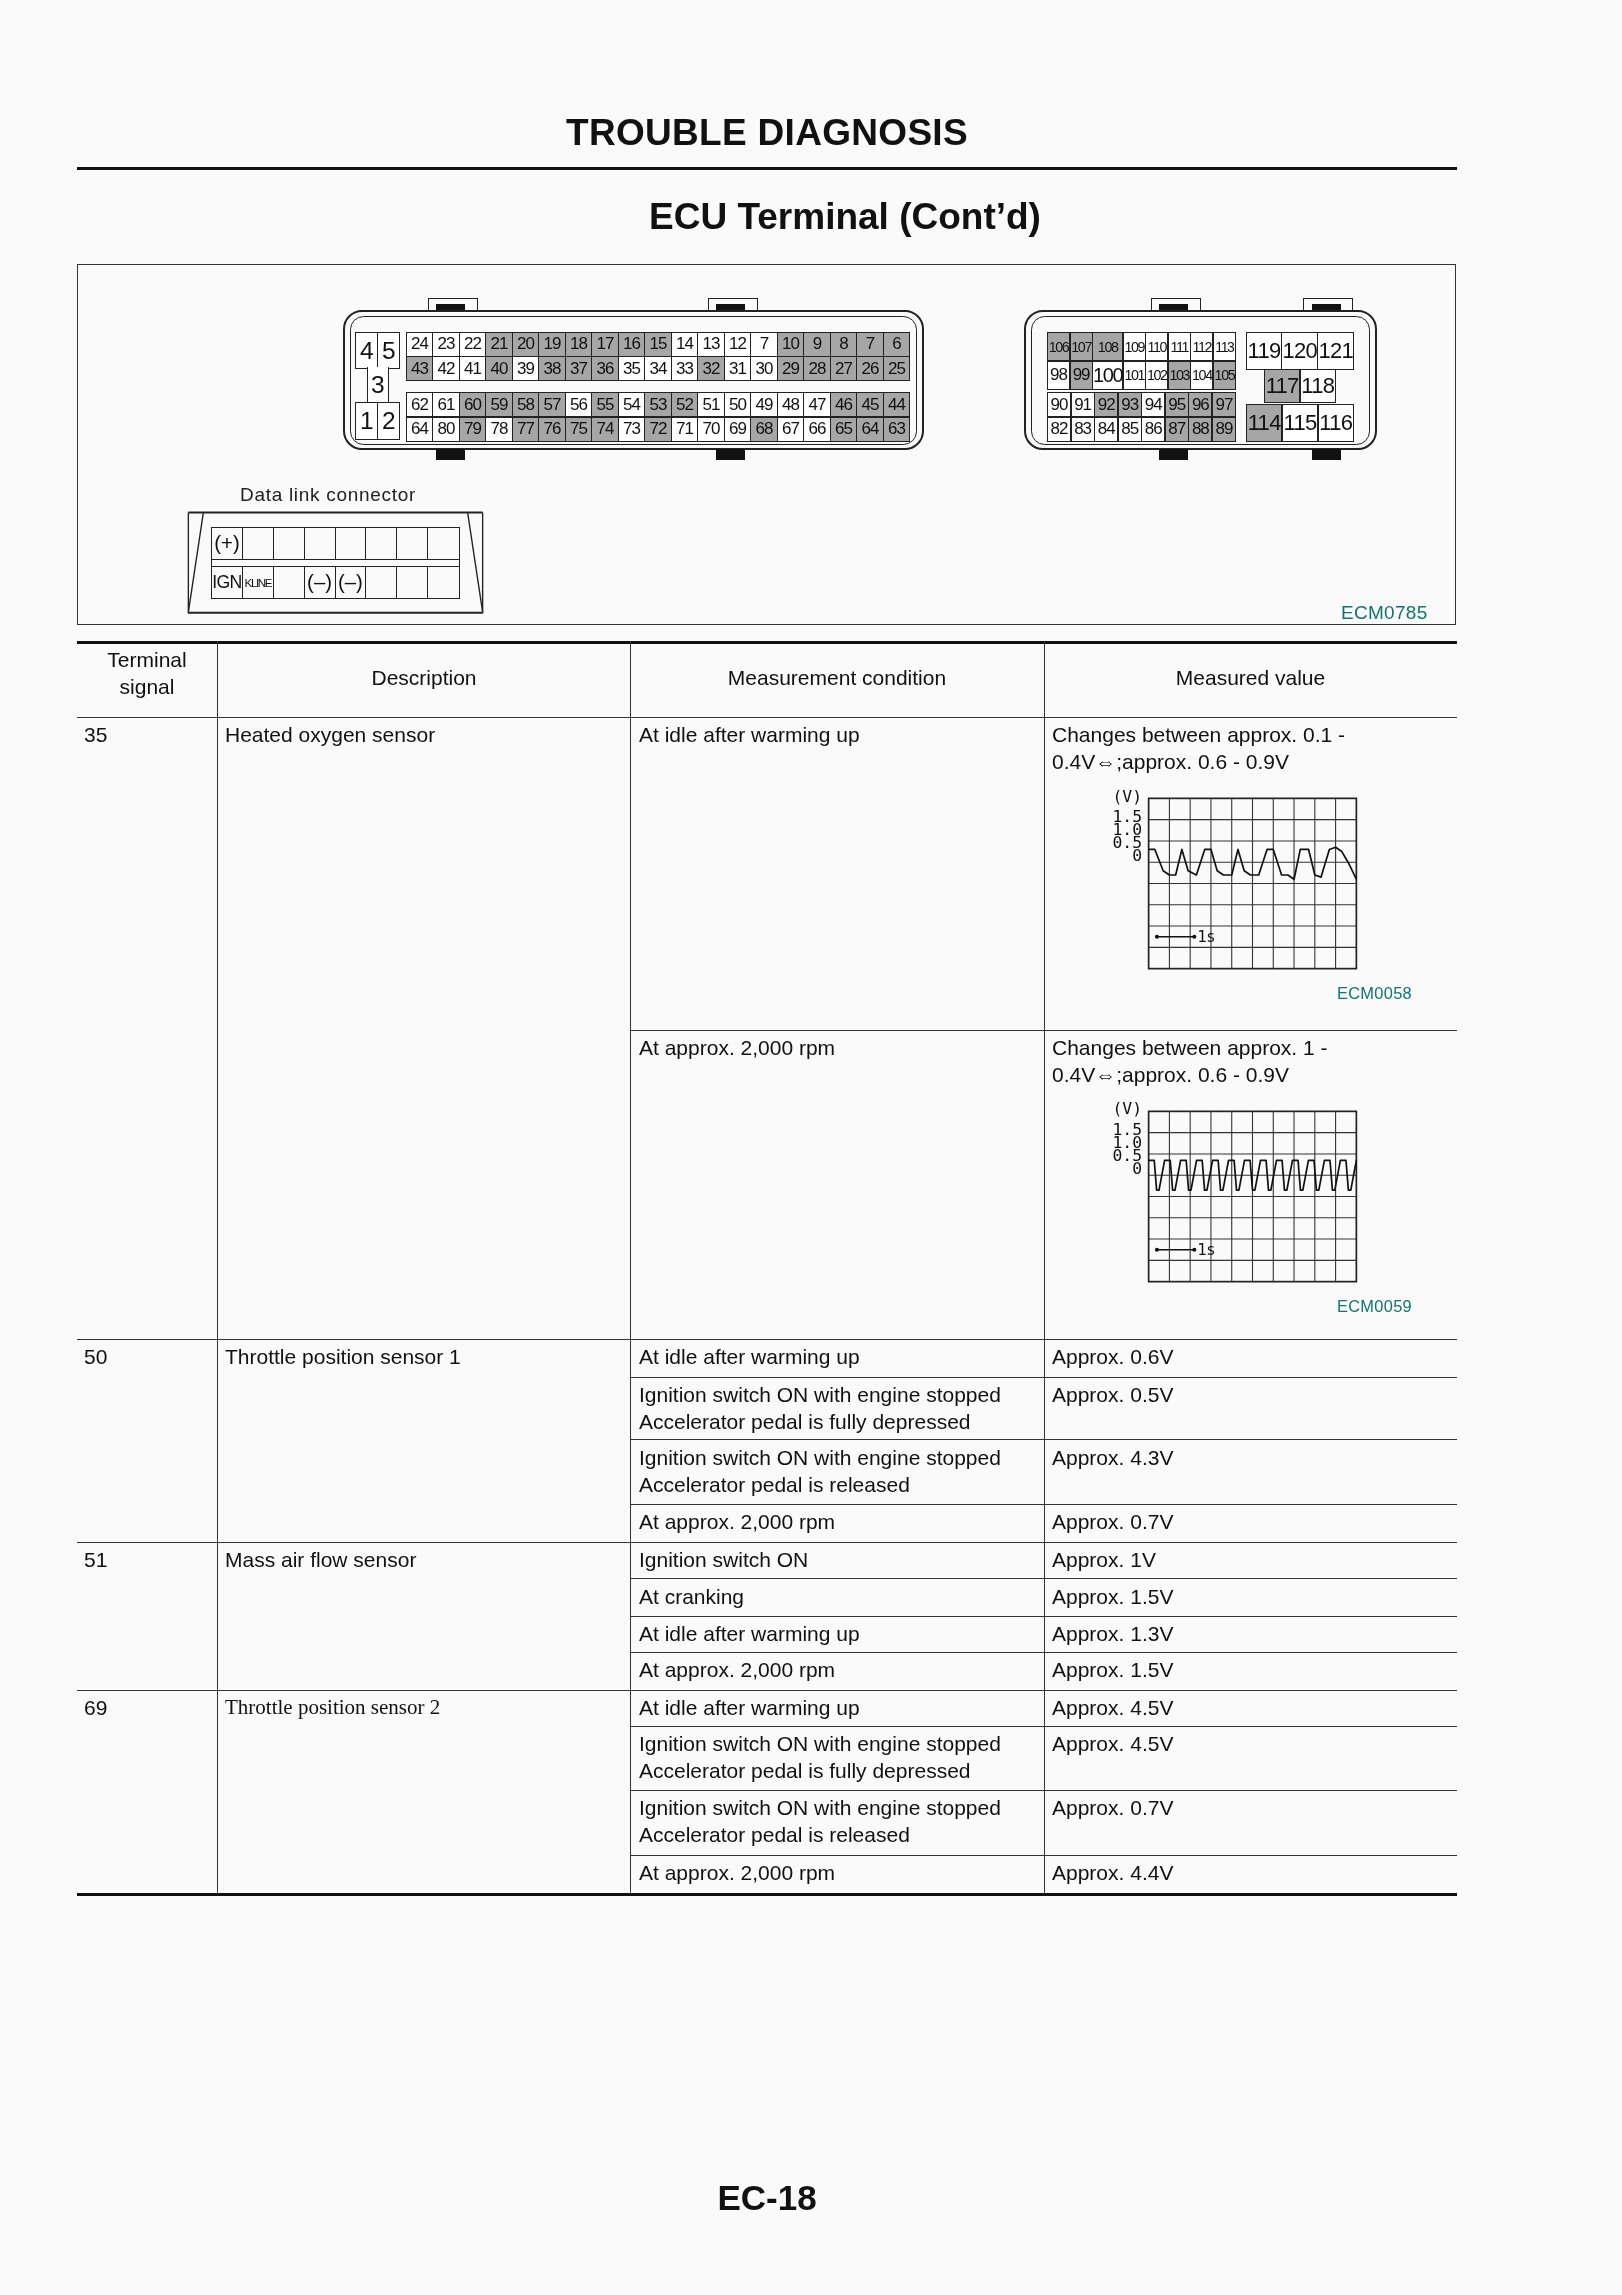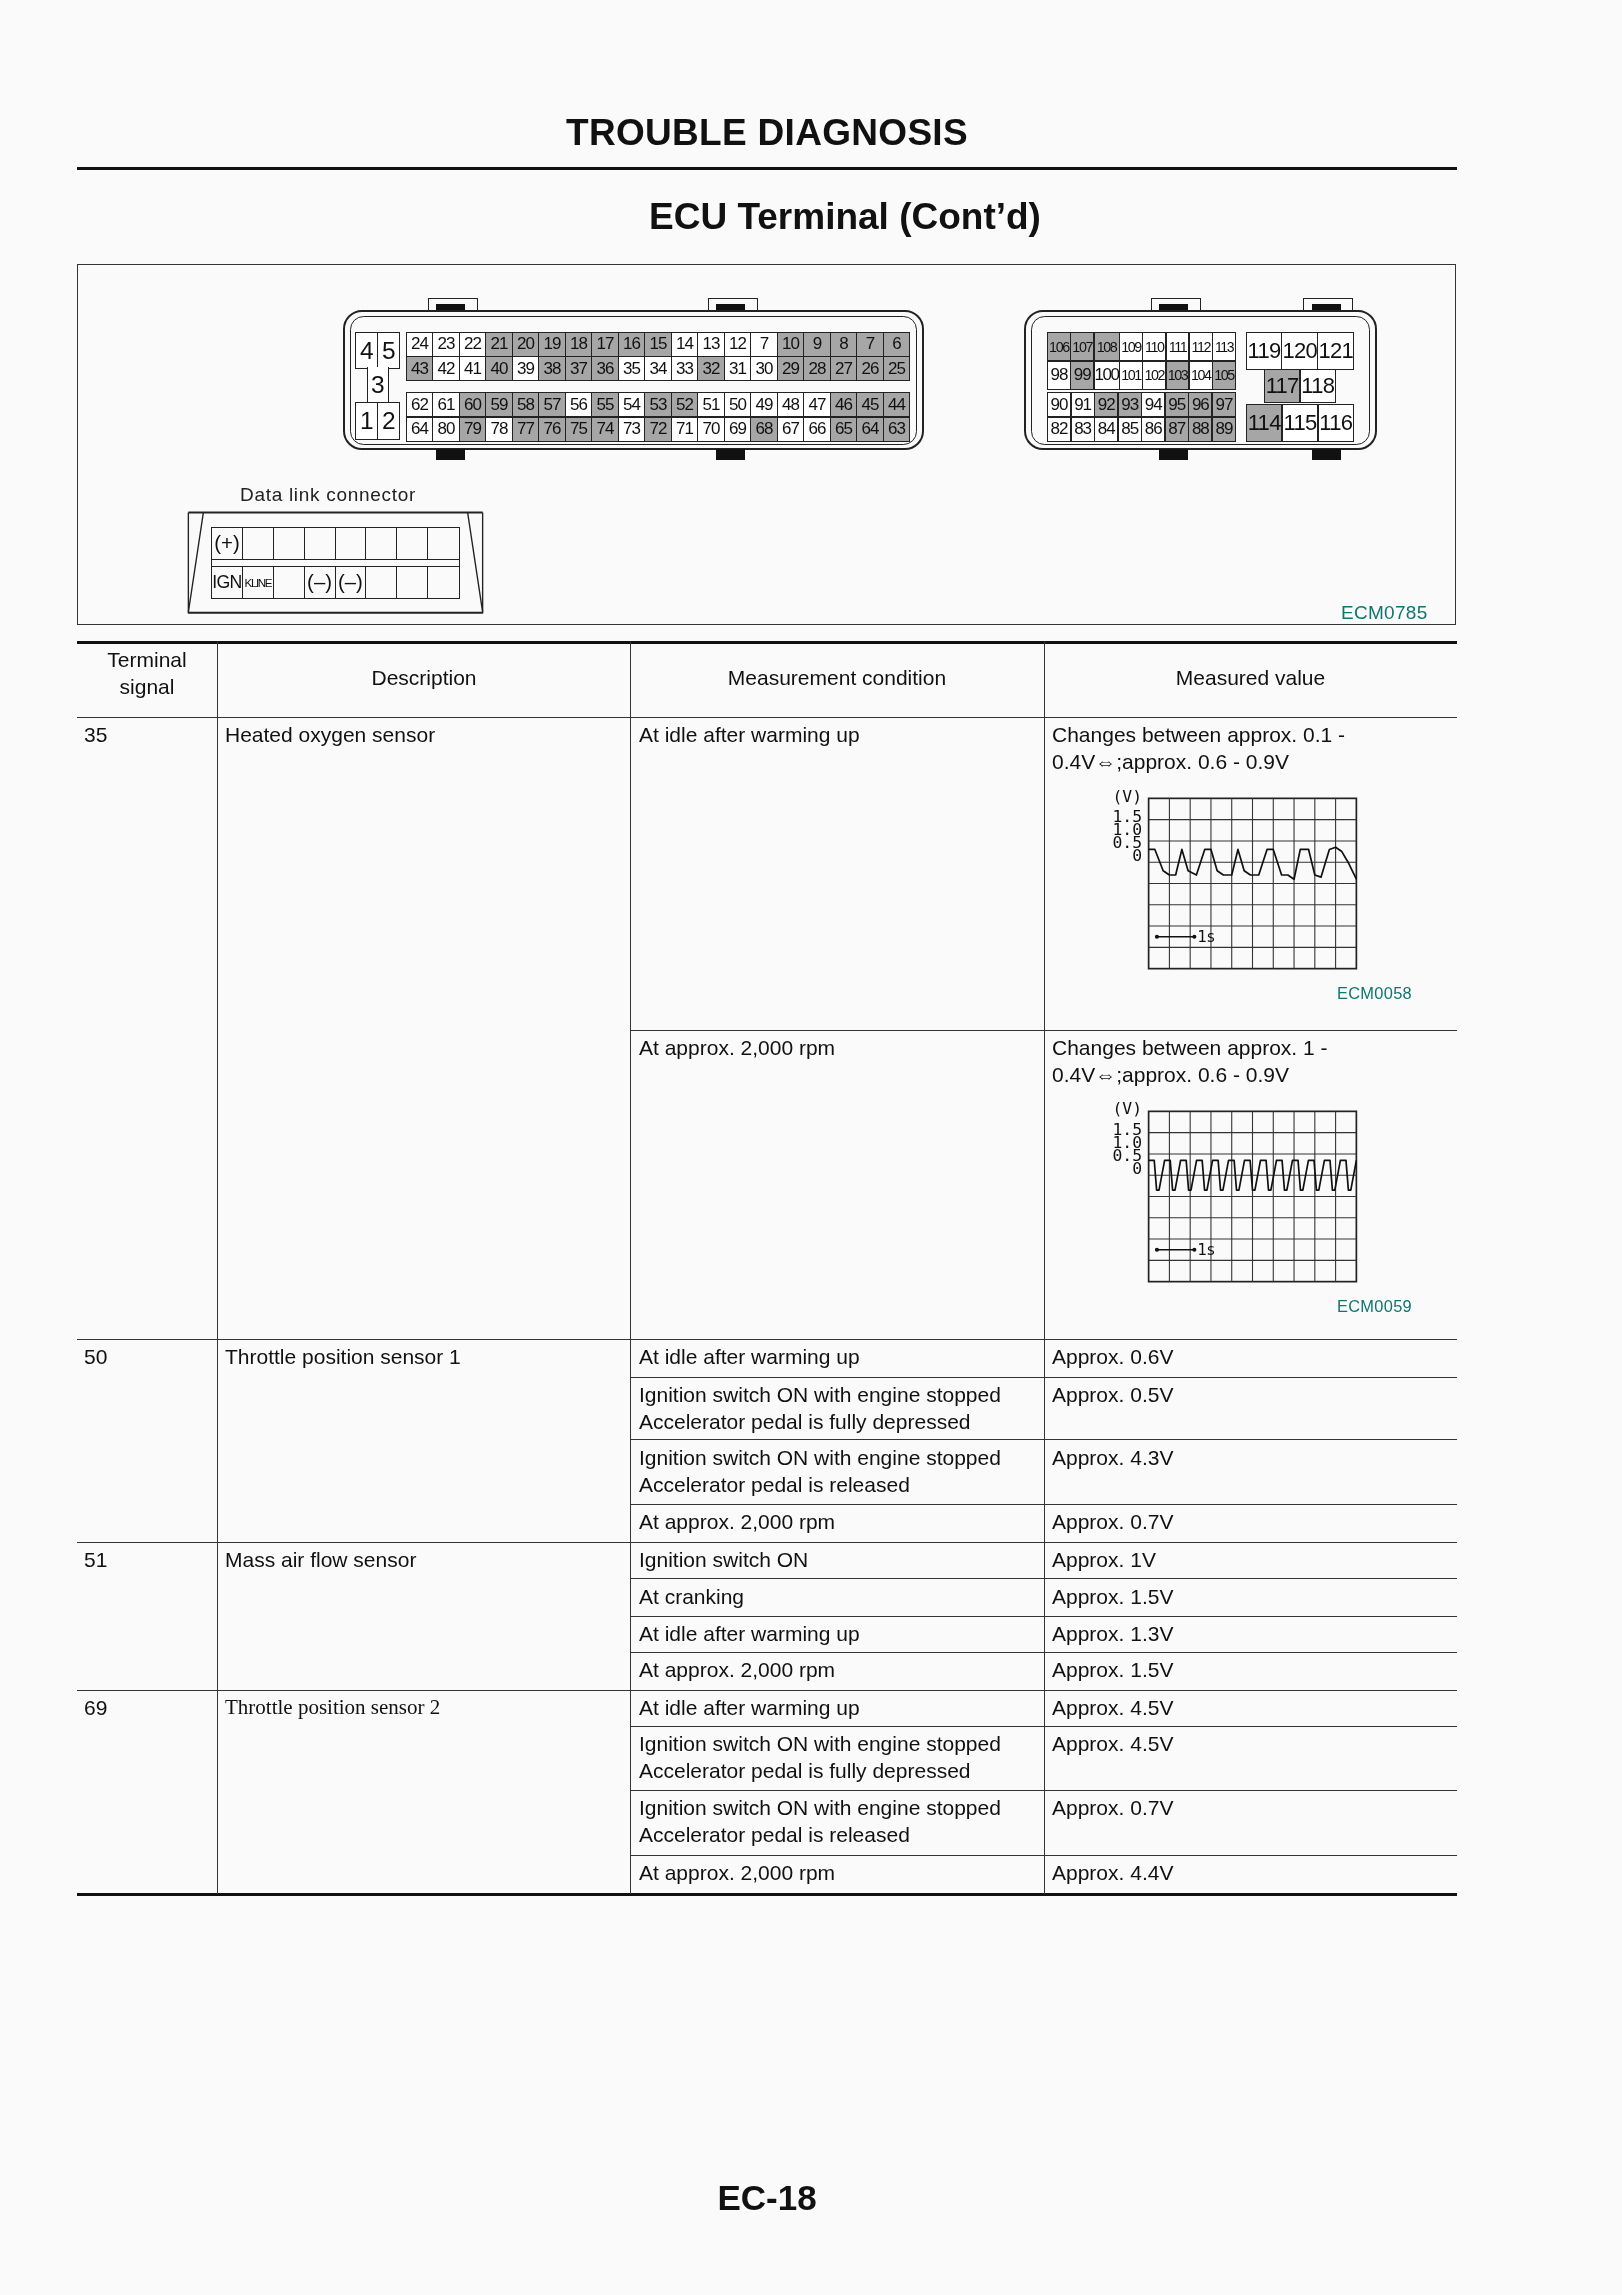--- a/index.html
+++ b/index.html
@@ -190,21 +190,21 @@
       <div class="pin shaded" style="font-size: 14.3px; letter-spacing: -1.4px;">106</div>
       <div class="pin shaded" style="font-size: 14.3px; letter-spacing: -1.4px;">107</div>
       <div class="pin shaded" style="font-size: 14.3px; letter-spacing: -1.4px;">108</div>
       <div class="pin" style="font-size: 14.3px; letter-spacing: -1.4px;">109</div>
       <div class="pin" style="font-size: 14.3px; letter-spacing: -1.4px;">110</div>
       <div class="pin" style="font-size: 14.3px; letter-spacing: -1.4px;">111</div>
       <div class="pin" style="font-size: 14.3px; letter-spacing: -1.4px;">112</div>
       <div class="pin" style="font-size: 14px; letter-spacing: -1.4px;">113</div>
       <div class="pin">98</div>
       <div class="pin shaded">99</div>
-      <div class="pin" style="font-size: 17px; letter-spacing: -1.4px;">100</div>
+      <div class="pin" style="font-size: 20px; letter-spacing: -1.4px;">100</div>
       <div class="pin" style="font-size: 14.3px; letter-spacing: -1.4px;">101</div>
       <div class="pin" style="font-size: 14.3px; letter-spacing: -1.4px;">102</div>
       <div class="pin shaded" style="font-size: 14.3px; letter-spacing: -1.4px;">103</div>
       <div class="pin" style="font-size: 14.3px; letter-spacing: -1.4px;">104</div>
       <div class="pin shaded" style="font-size: 14.3px; letter-spacing: -1.4px;">105</div>
     </div>
   <div class="abs pin-grid" id="rc-lower" style="left:23px; top:94px; width:189px; height:50px; grid-template-columns:repeat(8,1fr); grid-template-rows:1fr 1fr;">
       <div class="pin">90</div>
       <div class="pin">91</div>
       <div class="pin shaded">92</div>

